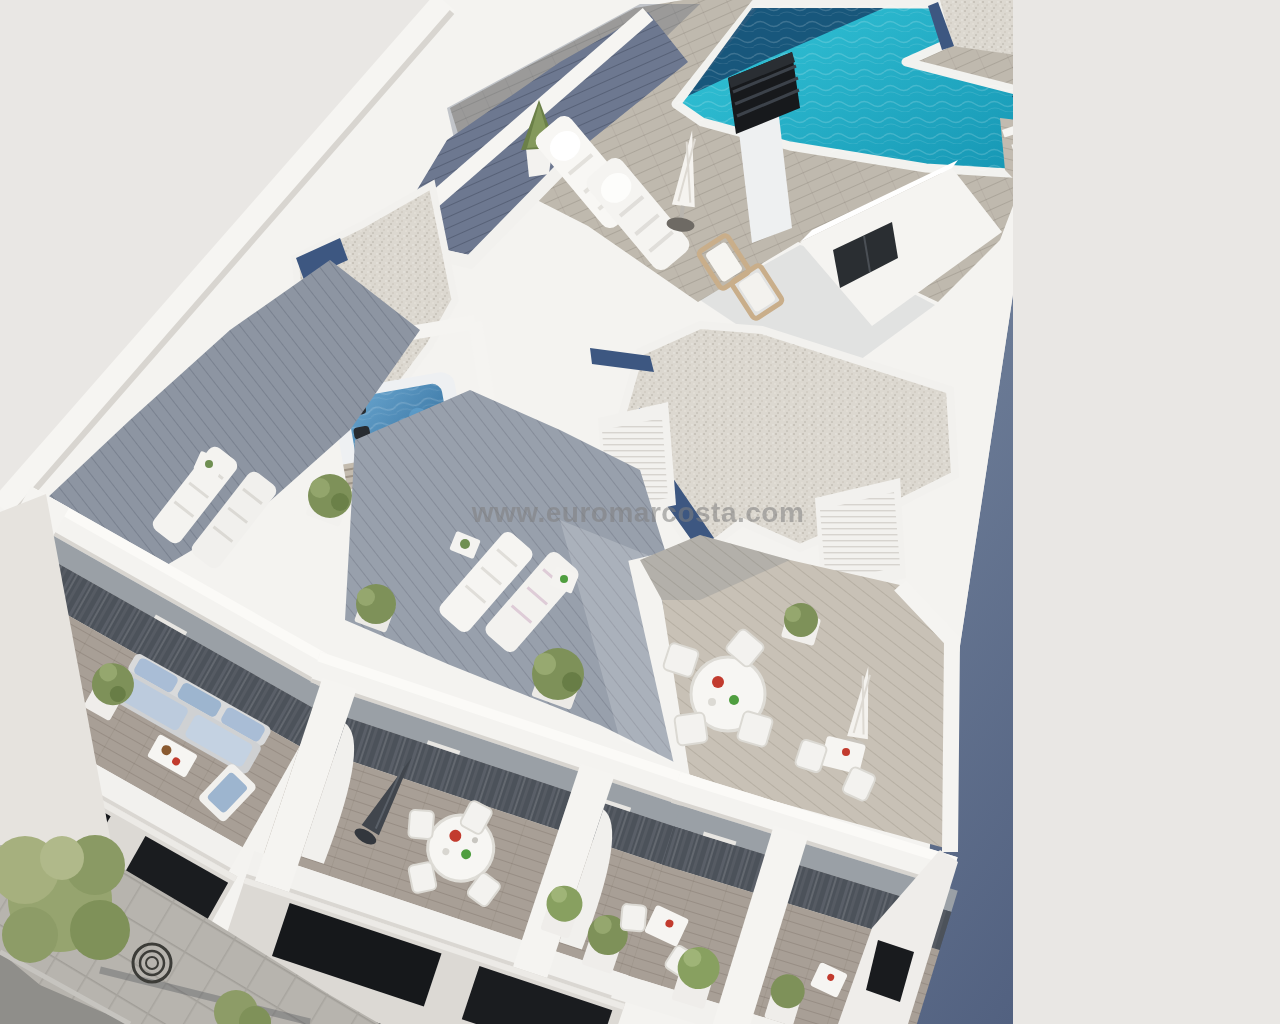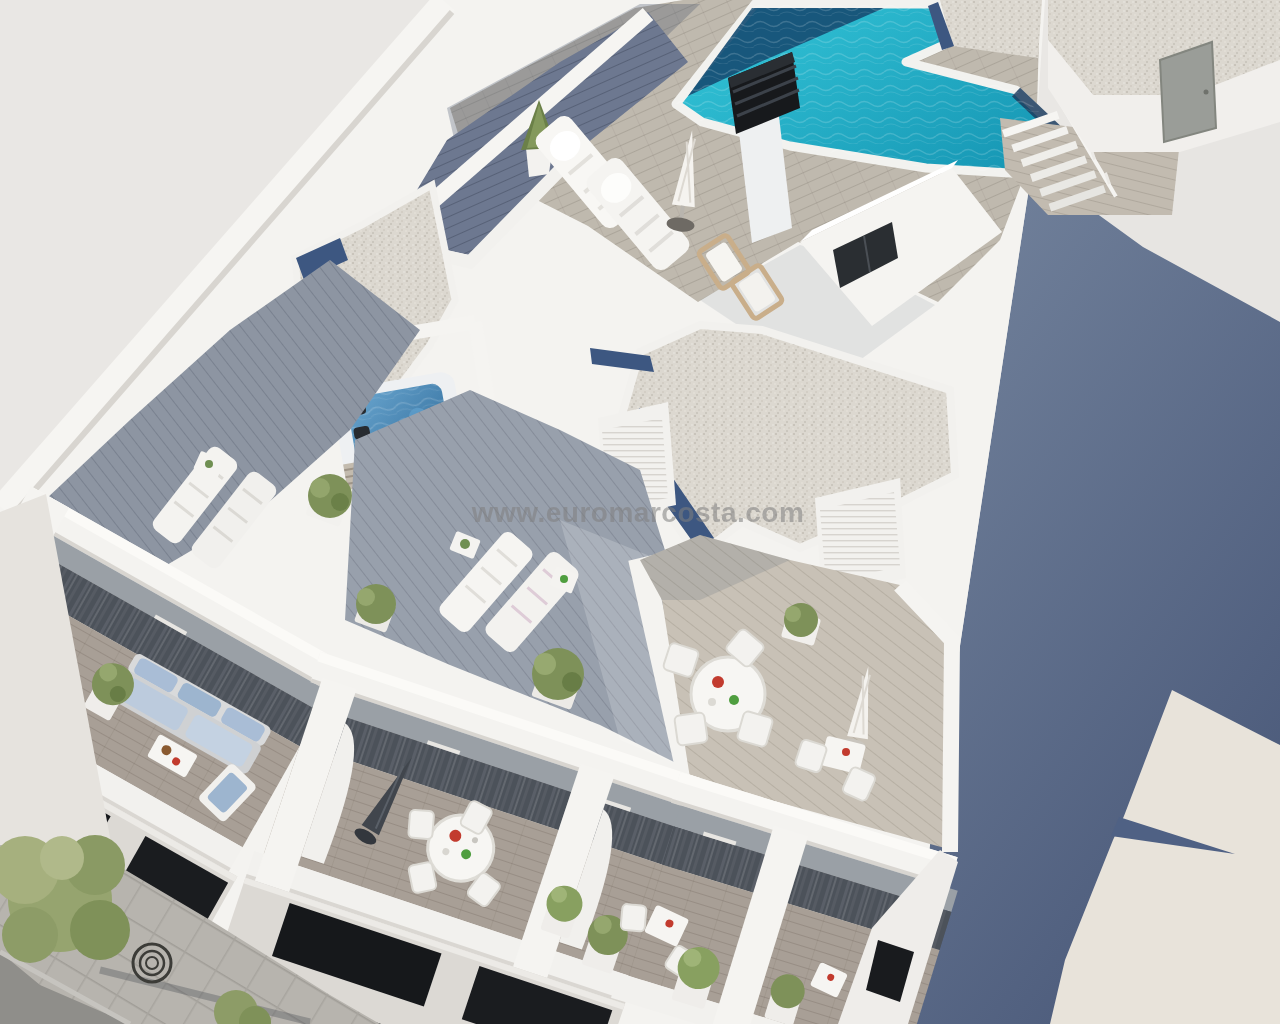--- a/index.html
+++ b/index.html
@@ -1,16 +1,16 @@
 <!DOCTYPE html>
 <html style="--background: #e9e7e4; --building_white: #f4f3f0; --wall_shadow: #d8d5d0; --deck_sun: #bfb9ae; --deck_sun_right: #c8c1b6; --deck_shade: #8d95a2; --deck_slate: #6d7890; --balcony_floor: #a89f96; --pool_water: #2ec3d6; --pool_deep: #174e74; --pool_edge: #1c3c5e; --jacuzzi_water: #3d7fae; --gravel: #dcd8d0; --skylight_blue: #3d5781; --shadow_wall_top: #76869f; --shadow_wall_bottom: #4c5b7b; --plant_green: #7e9159; --plant_green_light: #9aa873; --glass_dark: #2f343a; --curtain_gray: #7d838d; --street: #8f8e8a; --sidewalk: #b7b4ae; --wood_chair: #c9ae8a; --cushion_blue: #9db5cf; --chimney_black: #17191c;"><head>
 <meta charset="utf-8">
 <style>
   html,body{margin:0;padding:0;background:#e9e7e4;}
-  .stage{position:relative;width:1280px;height:1024px;overflow:hidden;}
+  .stage{position:relative;width:1013px;height:1024px;overflow:hidden;}
   svg{display:block;}
   .wm{font-family:"Liberation Sans",sans-serif;font-weight:bold;font-size:28px;
       letter-spacing:0.5px;opacity:0.55;}
   .white{fill:var(--building_white,#f4f3f0);}
   .navy{fill:var(--skylight_blue,#3d5781);}
 </style>
 </head>
 <body>
 
 <div class="stage">

